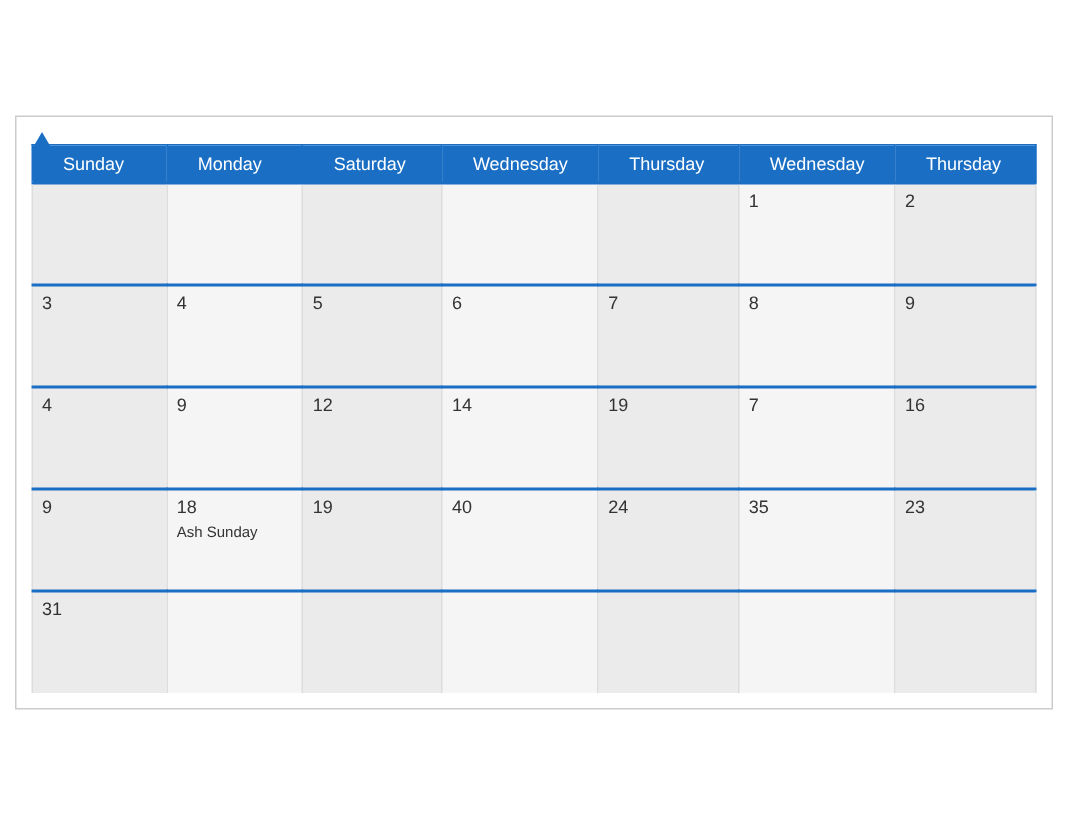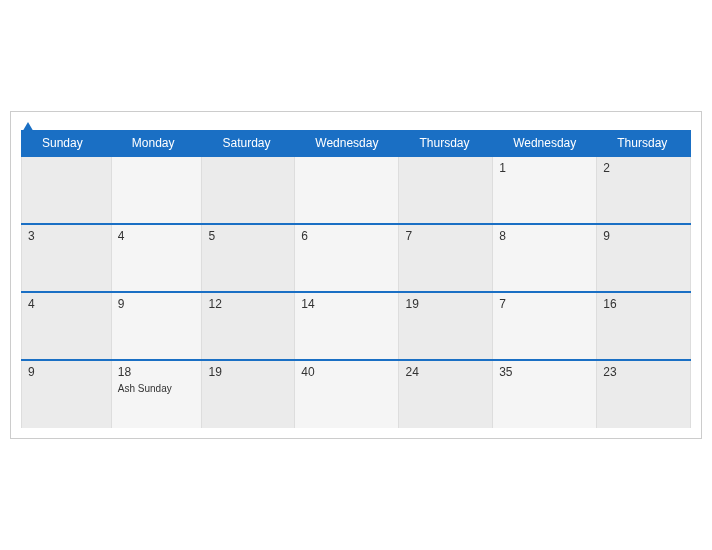--- a/index.html
+++ b/index.html
@@ -218,15 +218,26 @@
           <td>
             <span class="day-number">24</span>
           </td>
           <td>
             <span class="day-number">35</span>
           </td>
           <td>
             <span class="day-number">23</span>
           </td>
         </tr>
+        <tr class="last-row">
+          <td>
+            <span class="day-number">31</span>
+          </td>
+          <td></td>
+          <td></td>
+          <td></td>
+          <td></td>
+          <td></td>
+          <td></td>
+        </tr>
       </tbody>
   </table>
 </div>
 
 </body></html>

